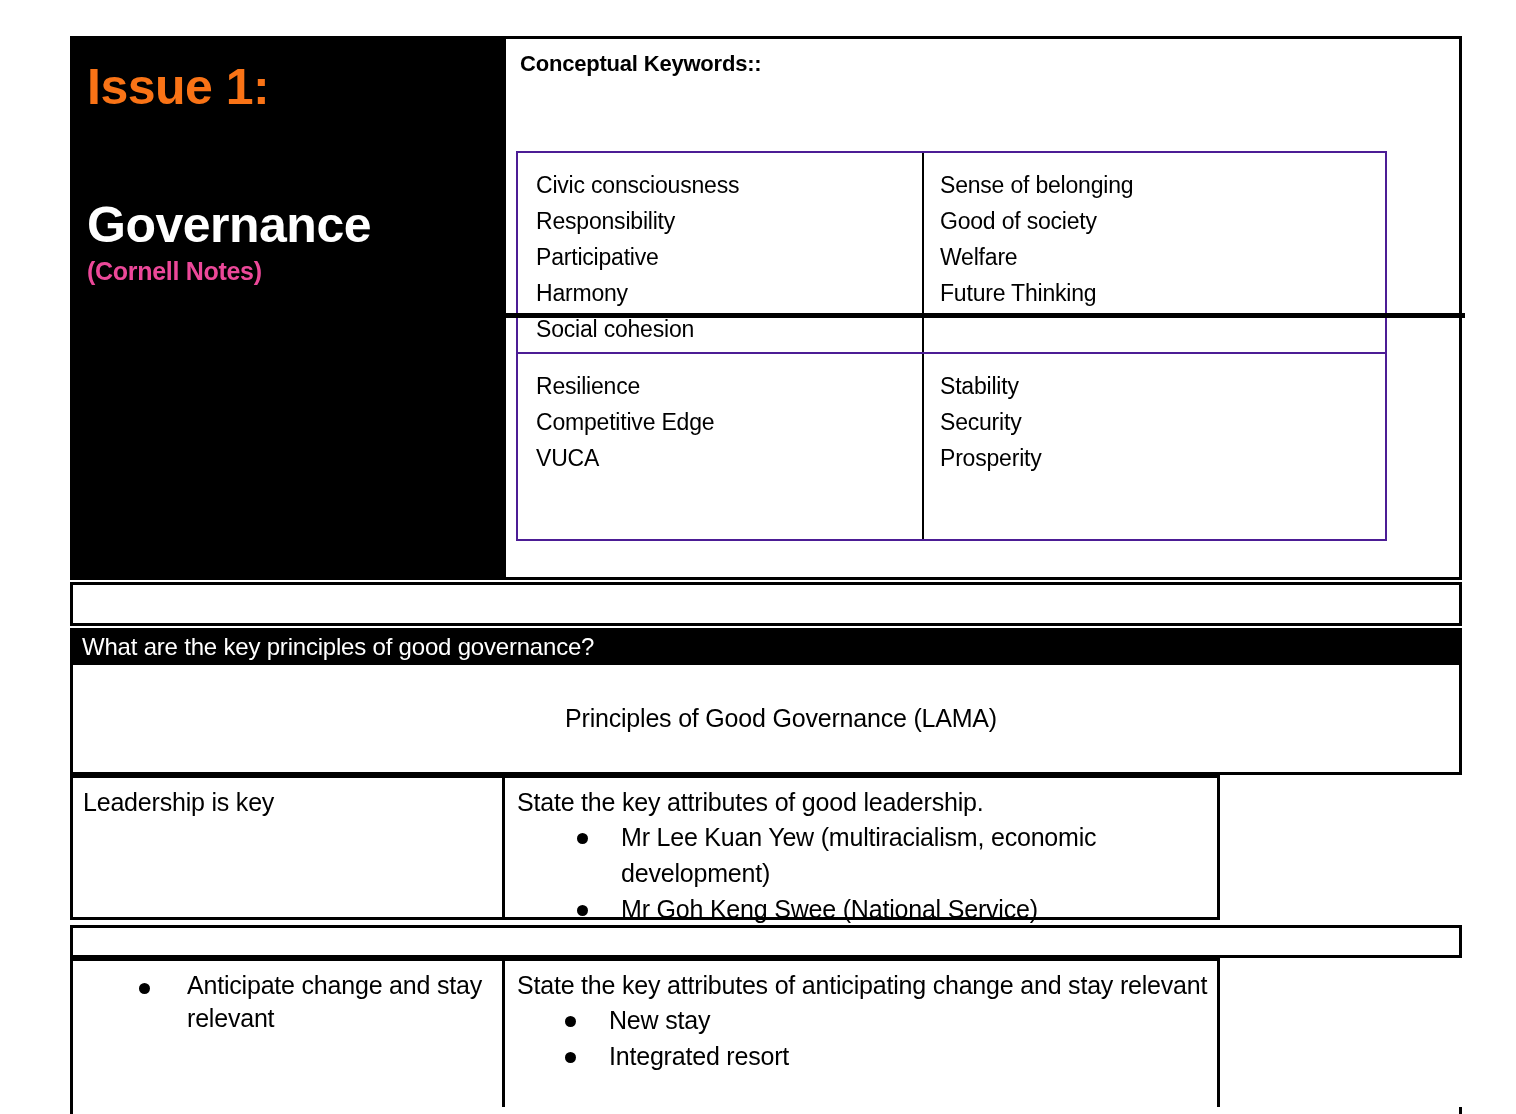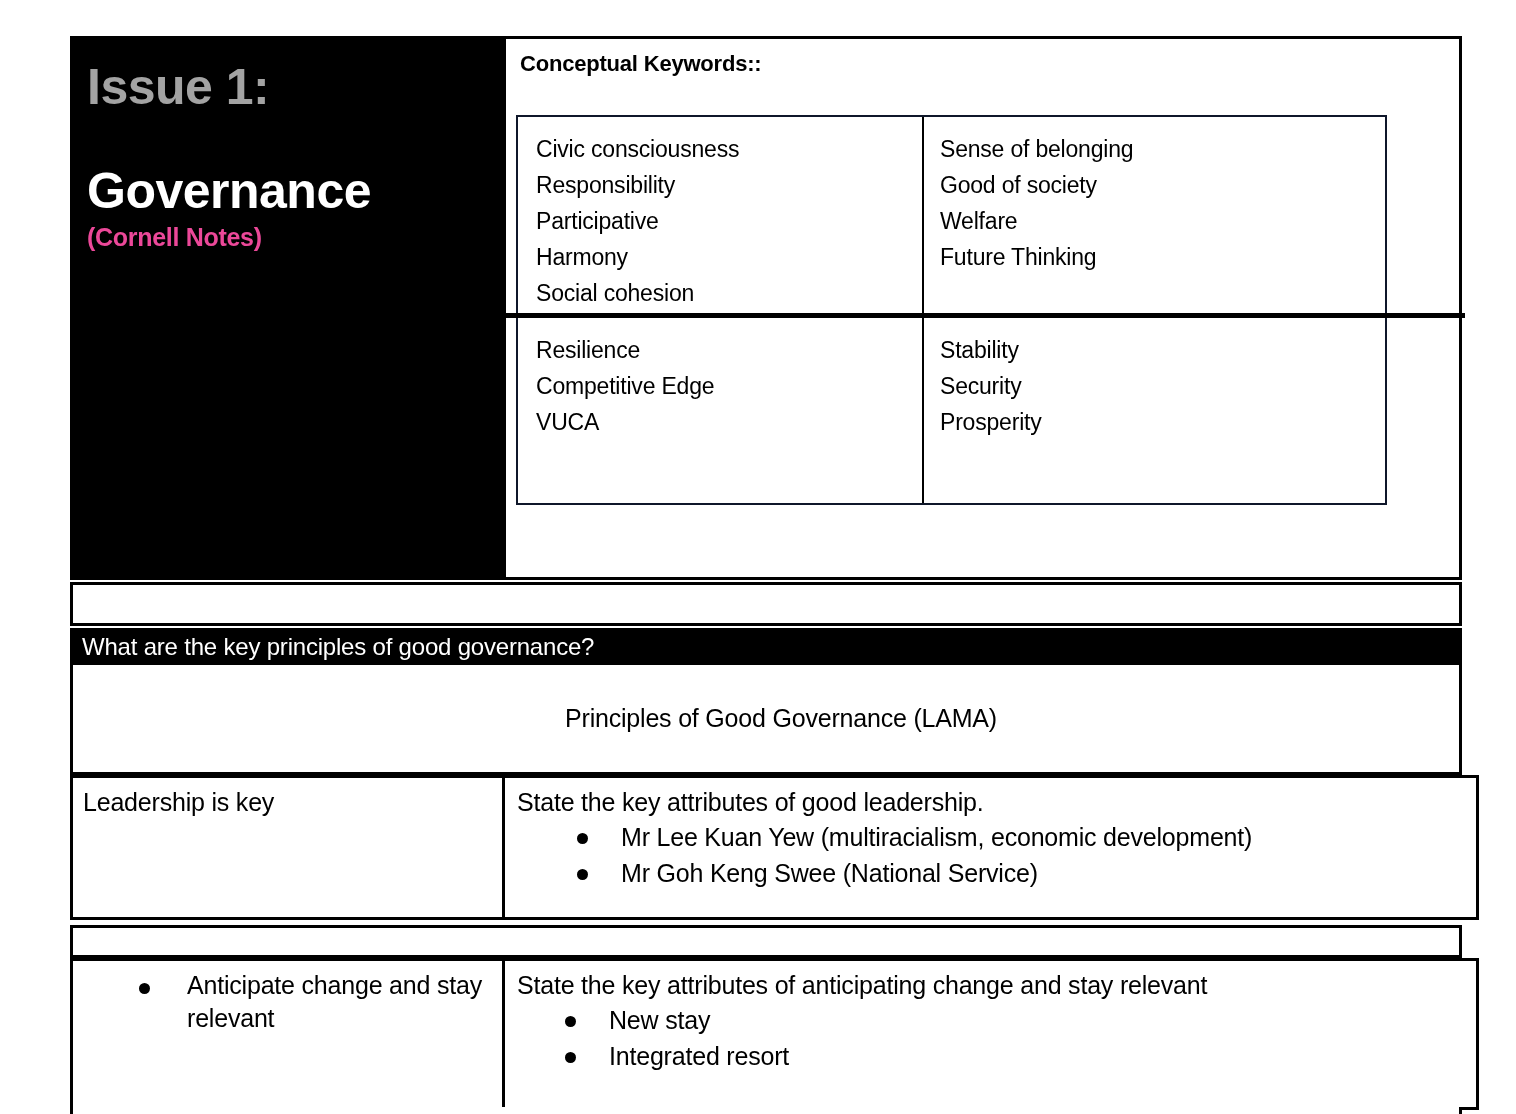--- a/index.html
+++ b/index.html
@@ -40,32 +40,32 @@
     position: absolute;
     left: 0;
     top: 0;
     width: 433px;
     height: 100%;
     background: #000000;
     box-sizing: border-box;
     padding: 22px 0 0 14px;
   }
   .title-line1 {
-    color: #a3a3a3;
+    color: #f97316;
     font-size: 50px;
     font-weight: bold;
     line-height: 1.05;
     letter-spacing: -0.5px;
   }
   .title-line2 {
     color: #ffffff;
     font-size: 50px;
     font-weight: bold;
     line-height: 1.05;
-    margin-top: 51px;
+    margin-top: 85px;
     letter-spacing: -0.5px;
   }
   .title-sub {
     color: #ec4899;
     font-size: 25px;
     font-weight: bold;
     margin-top: 6px;
     letter-spacing: -0.3px;
   }
 
@@ -81,23 +81,24 @@
   }
   .kw-heading {
     font-size: 22px;
     font-weight: bold;
     letter-spacing: -0.2px;
   }
 
   
   .kw-box {
     position: absolute;
-    border: 2px solid #0f172a;
+    border: 2px solid #4c1d95;
     box-sizing: border-box;
     background: transparent;
+    margin-top: 36px;
   }
   .kw-box-a {
     left: 10px;
     top: 76px;
     width: 871px;
     height: 203px;
   }
   .kw-box-b {
     left: 10px;
     top: 277px;
@@ -180,21 +181,21 @@
   .lama-text {
     font-size: 25px;
     letter-spacing: -0.2px;
     padding-left: 30px;
   }
 
   
   .content-row {
     position: absolute;
     left: 70px;
-    width: 1409px;
+    width: 1150px;
     border: 3px solid #000;
     box-sizing: border-box;
     background: #ffffff;
     display: flex;
   }
   .row-leadership { top: 775px;  height: 145px; }
   .row-anticipate { top: 958px;  height: 152px; }
 
   .spacer-mid { top: 925px; height: 33px; }
 

